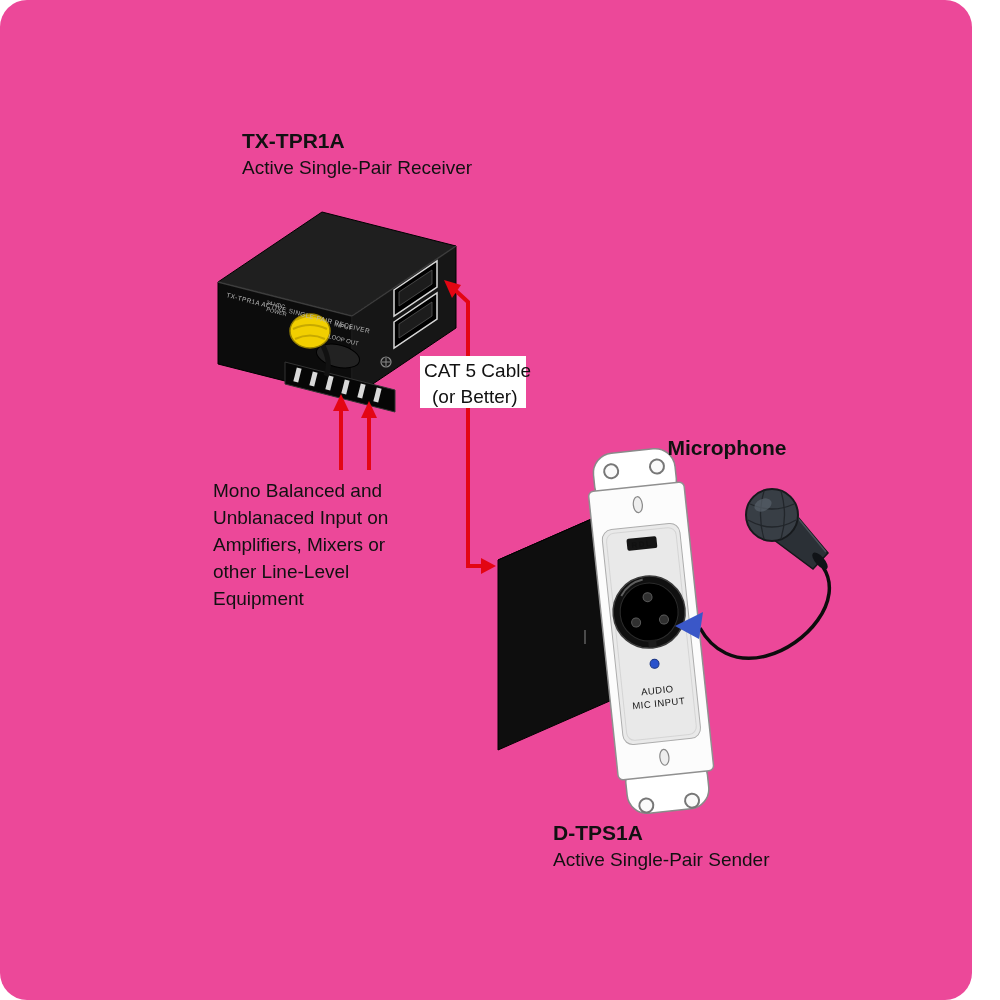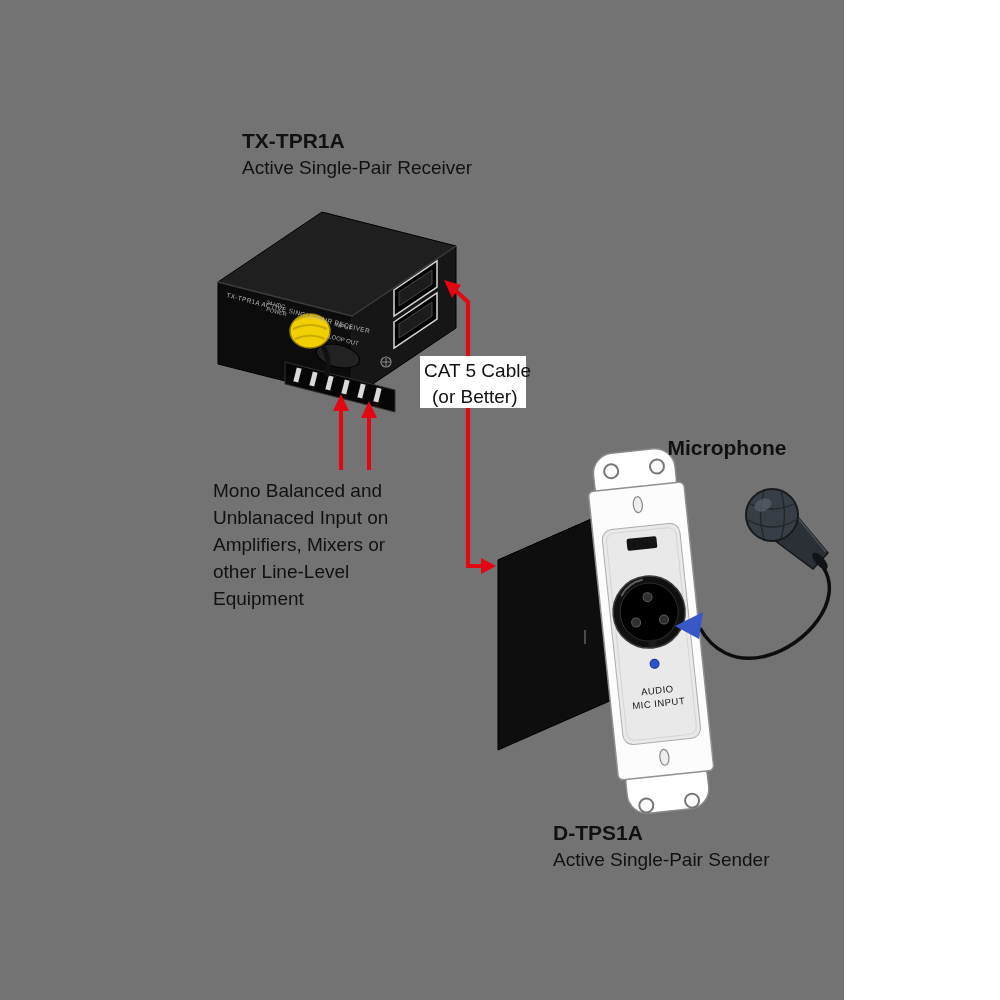--- a/index.html
+++ b/index.html
@@ -3,24 +3,25 @@
 <meta charset="utf-8">
 <style>
   html, body {
     margin: 0;
     padding: 0;
     background: #ffffff;
     font-family: "Liberation Sans", sans-serif;
   }
   .canvas {
     position: relative;
-    width: 844px;
+    width: 972px;
     height: 1000px;
-    background: #737373;
+    background: #ec4899;
     overflow: hidden;
+    border-radius: 27px;
   }
   svg text {
     font-family: "Liberation Sans", sans-serif;
     fill: #111111;
   }
   .title-text { font-size: 21px; font-weight: bold; }
   .sub-text   { font-size: 19px; }
   .note-text  { font-size: 19px; }
   .panel-micro { fill: #b5b5b5; }
 </style>

